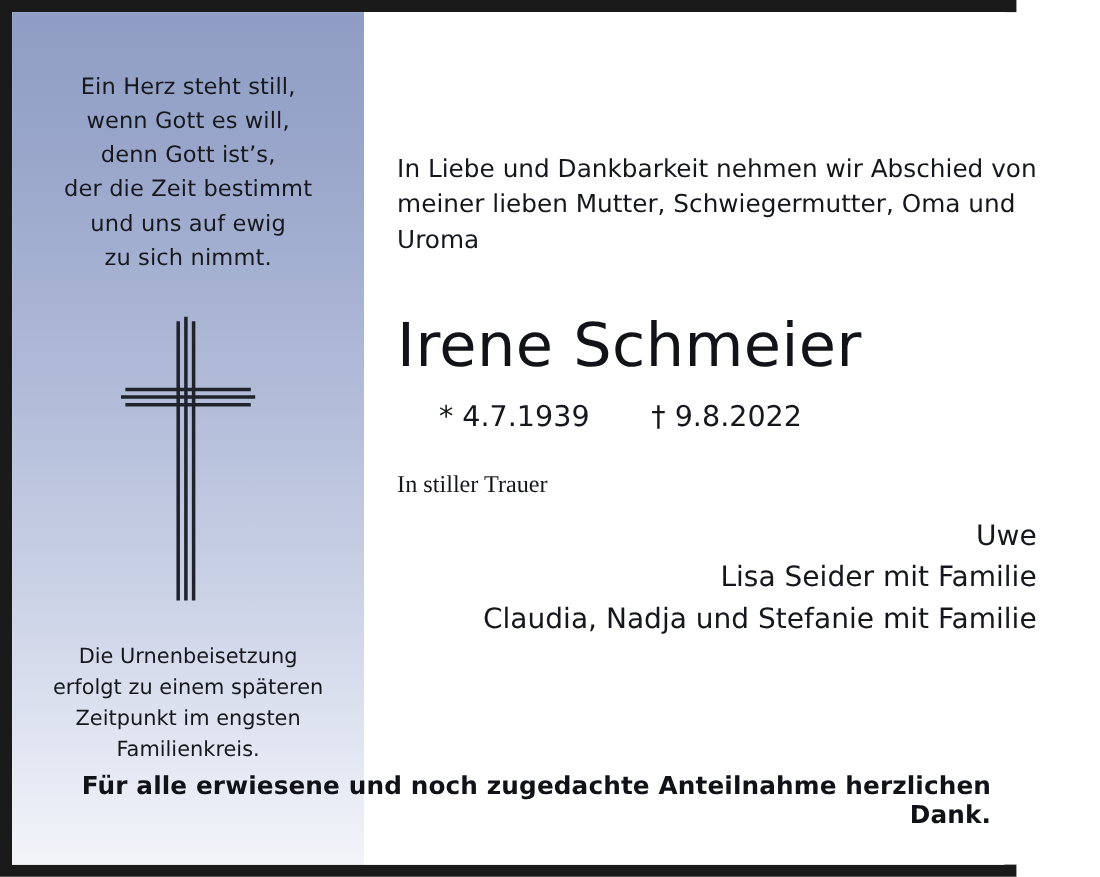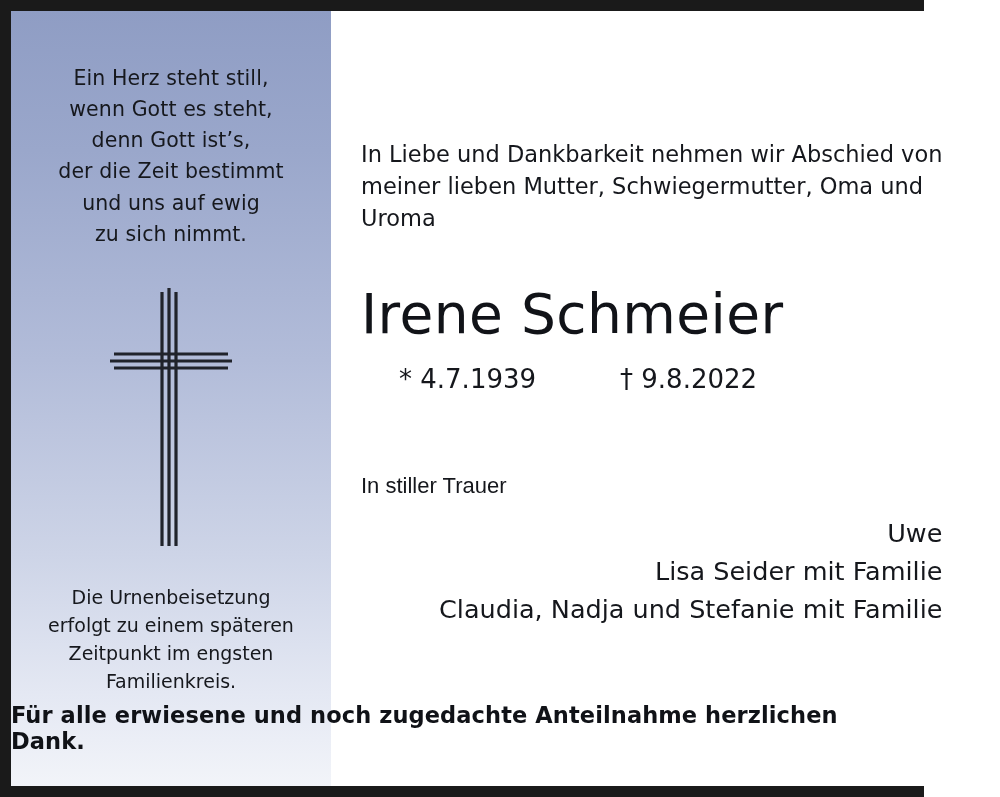--- a/index.html
+++ b/index.html
@@ -98,63 +98,63 @@
     letter-spacing: 0.4px;
   }
   .dates {
     margin-top: 22px;
     padding-left: 38px;
     color: #15171c;
     font-size: 26px;
     font-family: "DejaVu Sans", sans-serif;
     display: flex;
     flex-direction: row;
-    gap: 84px;
+    gap: 56px;
   }
   .mourning-label {
-    margin-top: 79px;
+    margin-top: 33px;
     color: #15171c;
     font-size: 22px;
-    font-family: Liberation Sans, sans-serif;
+    font-family: Liberation Serif, serif;
   }
   .mourners {
     margin-top: 16px;
     color: #15171c;
     font-size: 25.5px;
     line-height: 1.49;
     font-family: "DejaVu Sans", sans-serif;
     text-align: right;
   }
   .mourners div { white-space: nowrap; }
 
   
   .thanks {
     position: absolute;
     left: 0;
     right: 12px;
     bottom: 32px;
-    text-align: left;
+    text-align: right;
     font-weight: bold;
     color: #101217;
     font-size: 22.5px;
     font-family: "DejaVu Sans", sans-serif;
     letter-spacing: 0.1px;
   }
 </style>
 </head>
 <body>
 
 <div id="obituary">
   <div class="inner">
 
     <div class="left-panel">
 
       <div class="verse">
         <div>Ein Herz steht still,</div>
-        <div>wenn Gott es steht,</div>
+        <div>wenn Gott es will,</div>
         <div>denn Gott ist’s,</div>
         <div>der die Zeit bestimmt</div>
         <div>und uns auf ewig</div>
         <div>zu sich nimmt.</div>
       </div>
 
       <div class="cross-wrap">
         <svg width="130" height="270" viewBox="0 0 130 270" xmlns="http://www.w3.org/2000/svg">
           <g fill="none" stroke="#20232b" stroke-width="3.2">
 

